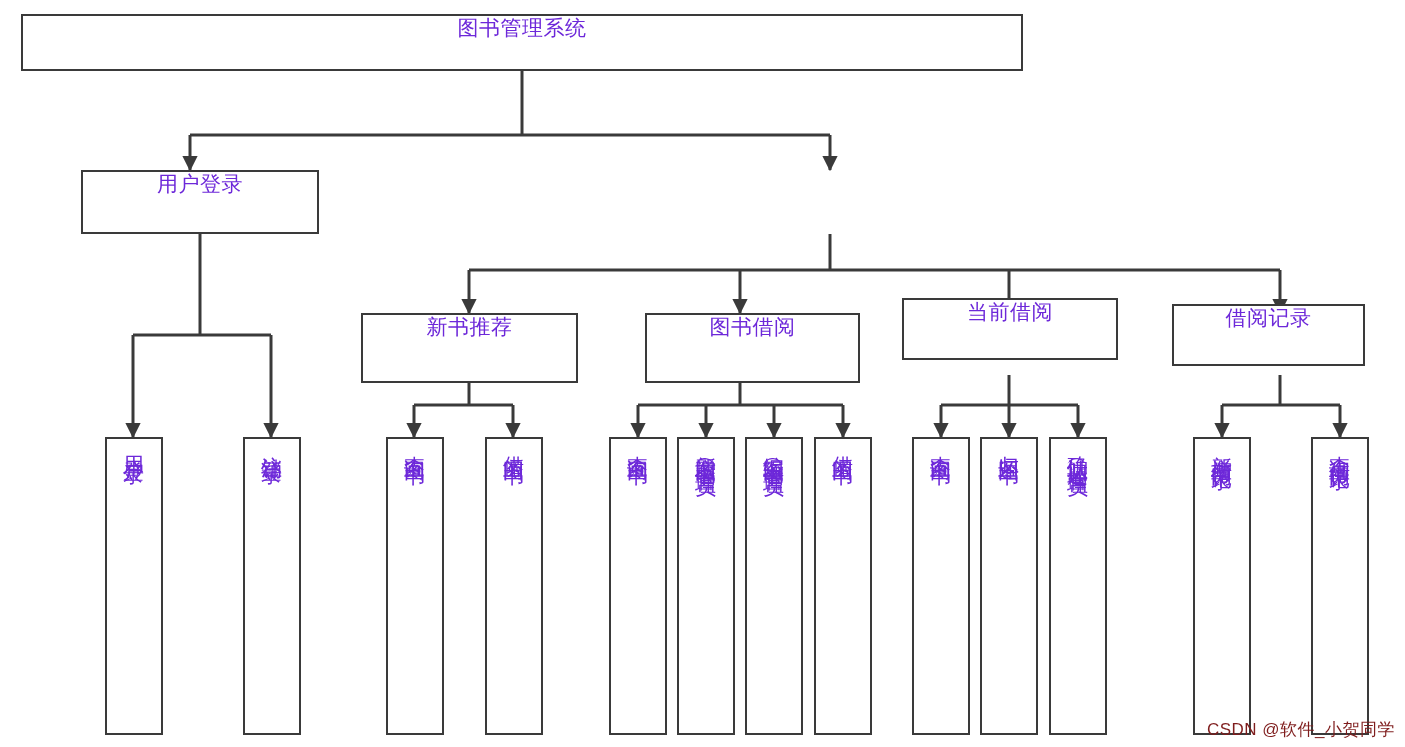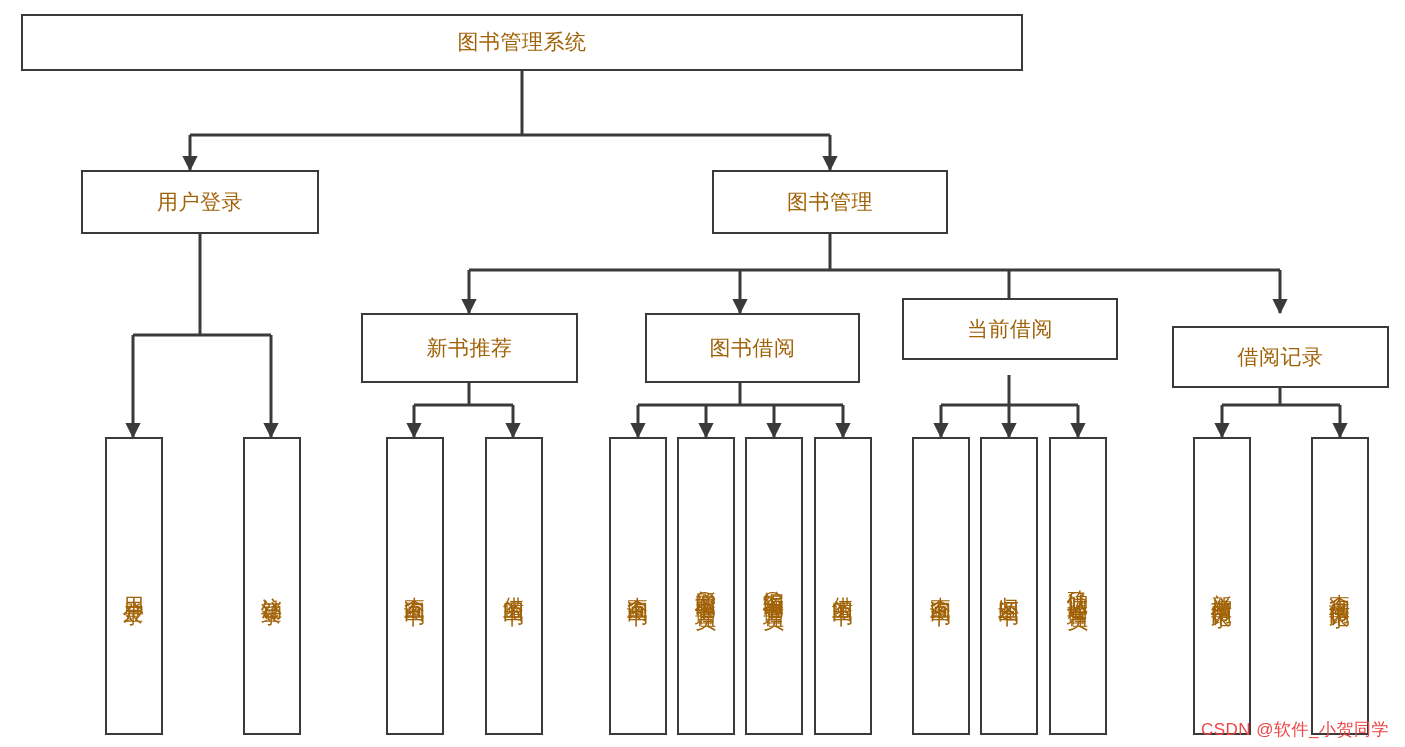--- a/index.html
+++ b/index.html
@@ -24,46 +24,46 @@
     top: 0;
     width: 1405px;
     height: 747px;
   }
   .node {
     position: absolute;
     box-sizing: border-box;
     background: #ffffff;
     border: 2px solid #3a3a3a;
     display: flex;
-    align-items: center;
+    align-items: flex-start;
     justify-content: center;
-    color: #a16207;
+    color: #6d28d9;
     line-height: 1.16;
   }
   .node.h {
     font-size: 21px;
     letter-spacing: 0.5px;
   }
   .node.v {
     font-size: 21px;
     letter-spacing: 1px;
   }
   .node.v .vtext {
     writing-mode: vertical-rl;
     text-orientation: upright;
     white-space: nowrap;
     letter-spacing: 3px;
     line-height: 1;
   }
   #watermark {
     position: absolute;
-    right: 16px;
+    right: 10px;
     bottom: 6px;
     font-size: 17px;
-    color: #ef4444;
+    color: #7f1d1d;
     letter-spacing: 0.5px;
     white-space: nowrap;
     font-family: "Liberation Sans", "DejaVu Sans", sans-serif;
   }
 </style>
 </head>
 <body>
 
 <div id="diagram-root">
 
@@ -119,34 +119,31 @@
     </g>
   </svg>
 
   <div class="node h" style="left:21px; top:14px; width:1002px; height:57px;">
     <span>图书管理系统</span>
   </div>
 
   <div class="node h" style="left:81px; top:170px; width:238px; height:64px;">
     <span>用户登录</span>
   </div>
-  <div class="node h" style="left:712px; top:170px; width:236px; height:64px;">
-    <span>图书管理</span>
-  </div>
 
   <div class="node h" style="left:361px; top:313px; width:217px; height:70px;">
     <span>新书推荐</span>
   </div>
   <div class="node h" style="left:633px; top:313px; width:215px; height:70px;margin-left:12px;">
     <span>图书借阅</span>
   </div>
   <div class="node h" style="left:902px; top:298px; width:216px; height:62px;">
     <span>当前借阅</span>
   </div>
-  <div class="node h" style="left:1172px; top:326px; width:217px; height:62px;">
+  <div class="node h" style="left:1172px; top:304px; width:193px; height:62px;">
     <span>借阅记录</span>
   </div>
 
   <div class="node v" style="left:105px; top:437px; width:58px; height:298px;">
     <span class="vtext">用户登录</span>
   </div>
   <div class="node v" style="left:243px; top:437px; width:58px; height:298px;">
     <span class="vtext">注销登录</span>
   </div>
 

